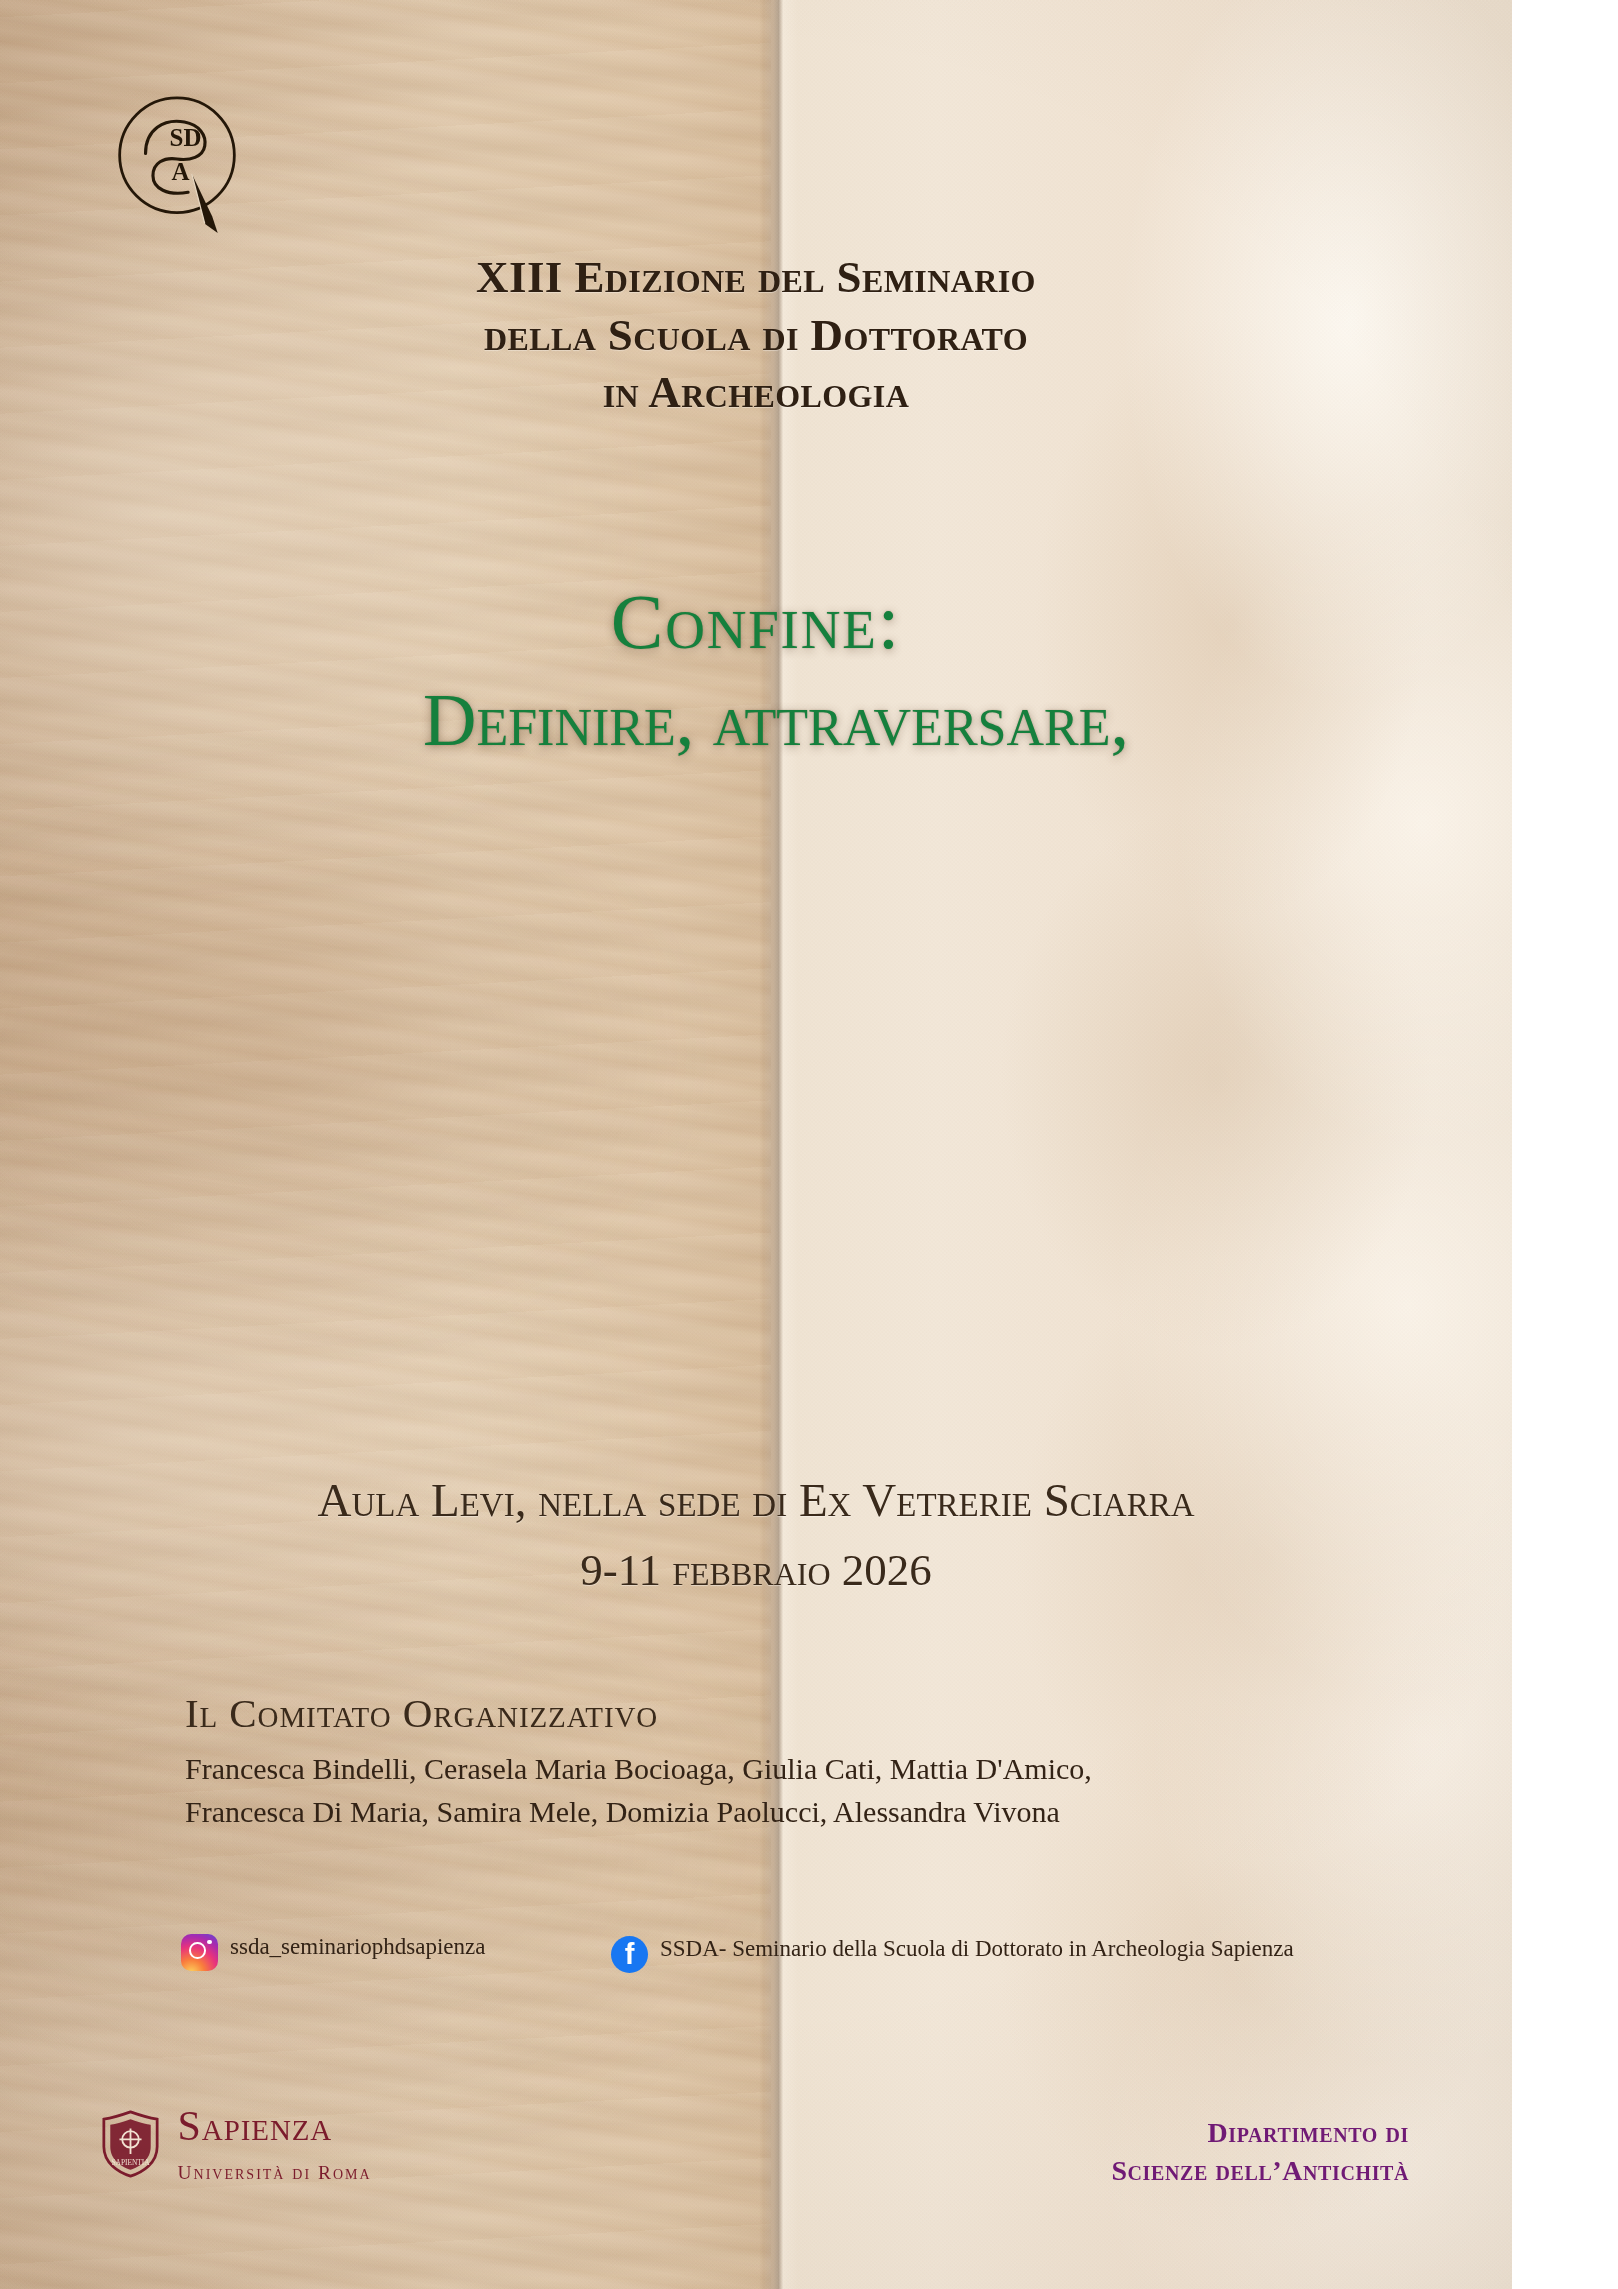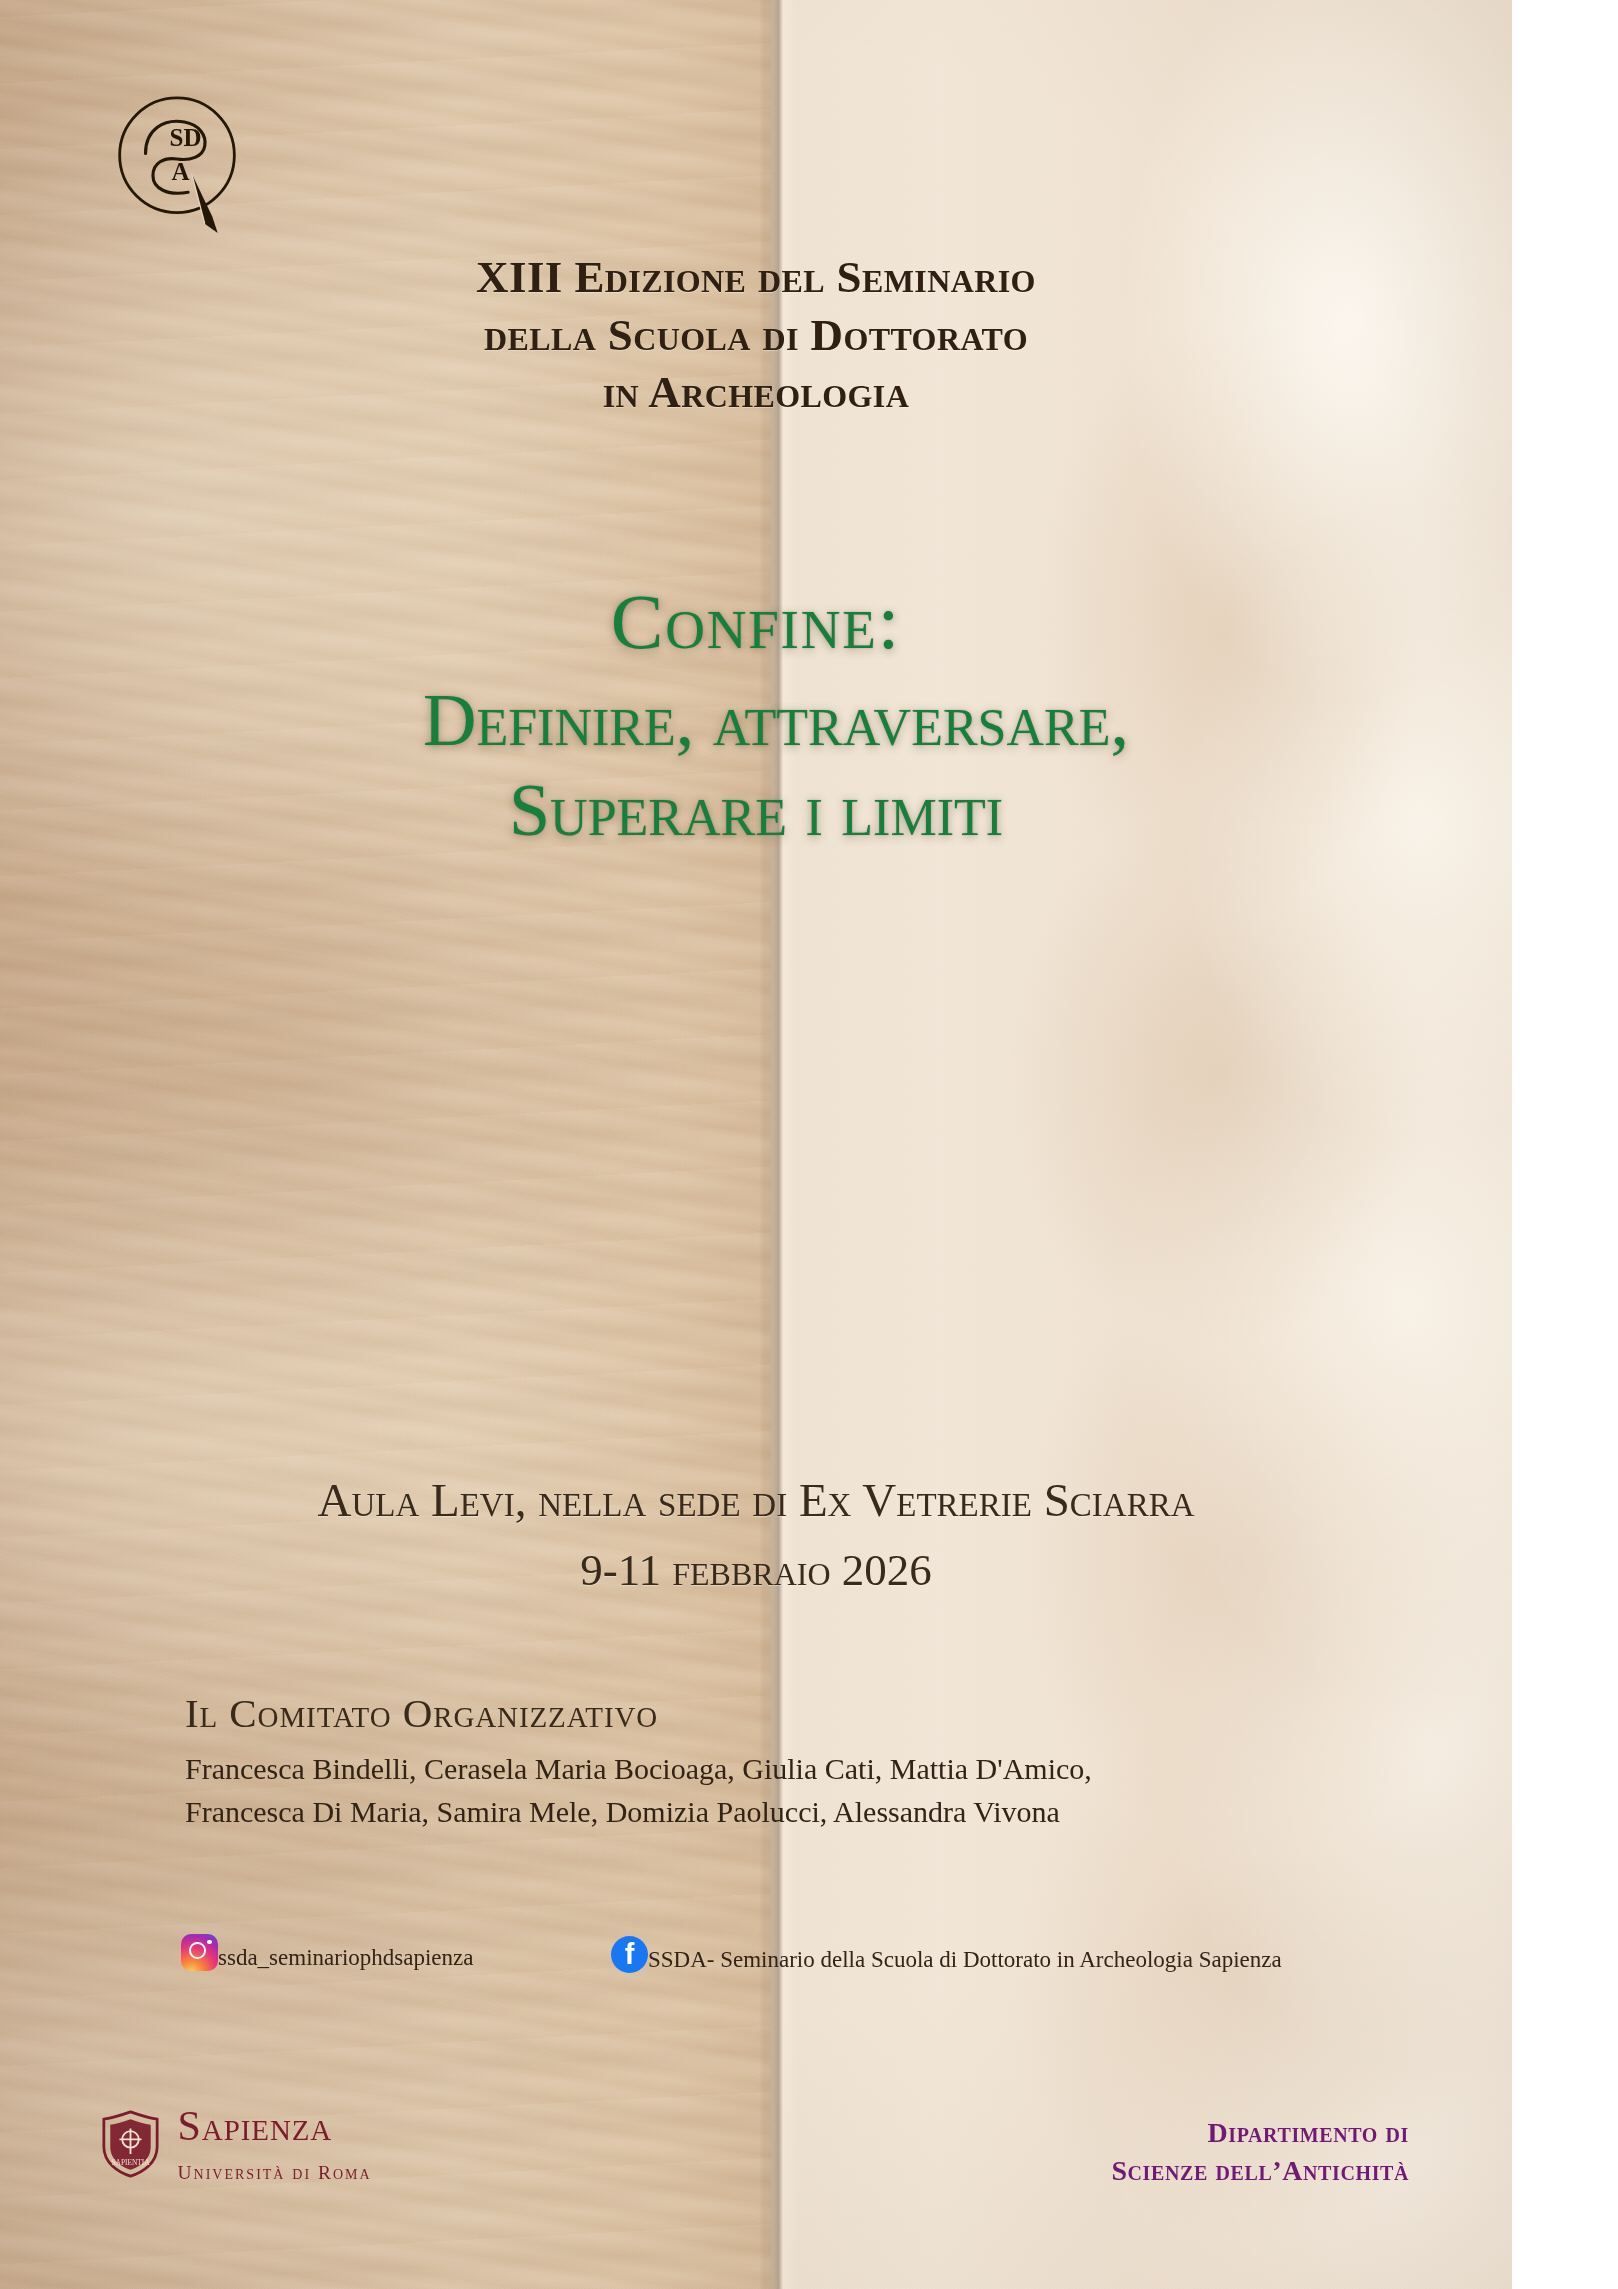--- a/index.html
+++ b/index.html
@@ -211,21 +211,22 @@
   .socials {
     position: absolute;
     left: 181px;
     top: 1934px;
     width: 1311px;
     height: 52px;
   }
   .social {
     position: absolute;
     display: flex;
-    align-items: flex-end;
+    align-items: flex-start;
+    gap: 12px;
     font-size: 23px;
     color: #332316;
   }
   .social-ig { left: 0; top: 0; }
   .social-fb { left: 430px; top: 1.8px; }
   .ig-badge {
     width: 37px; height: 37px;
     border-radius: 10px;
     background:
       radial-gradient(circle at 28% 105%, #fdd35c 0%, #f97d3c 28%, #e8337c 55%, #a62ab0 78%, #5b49d6 100%);
@@ -334,21 +335,20 @@
 
     <div class="seminar-heading">
       <span class="ln">XIII Edizione del Seminario</span>
       <span class="ln">della Scuola di Dottorato</span>
       <span class="ln">in Archeologia</span>
     </div>
 
     <div class="title-block">
       <span class="title-main">Confine:</span>
       <span class="title-sub1">Definire, attraversare,</span>
-      <span class="title-sub2">Superare i limiti</span>
     </div>
 
     <div class="venue-block">
       <span>Aula Levi, nella sede di Ex Vetrerie Sciarra</span>
       <span class="venue-date">9-11 febbraio 2026</span>
     </div>
 
     <div class="committee">
       <div class="committee-title">Il Comitato Organizzativo</div>
       <div class="committee-names">Francesca Bindelli, Cerasela Maria Bocioaga, Giulia Cati, Mattia D'Amico,</div>

